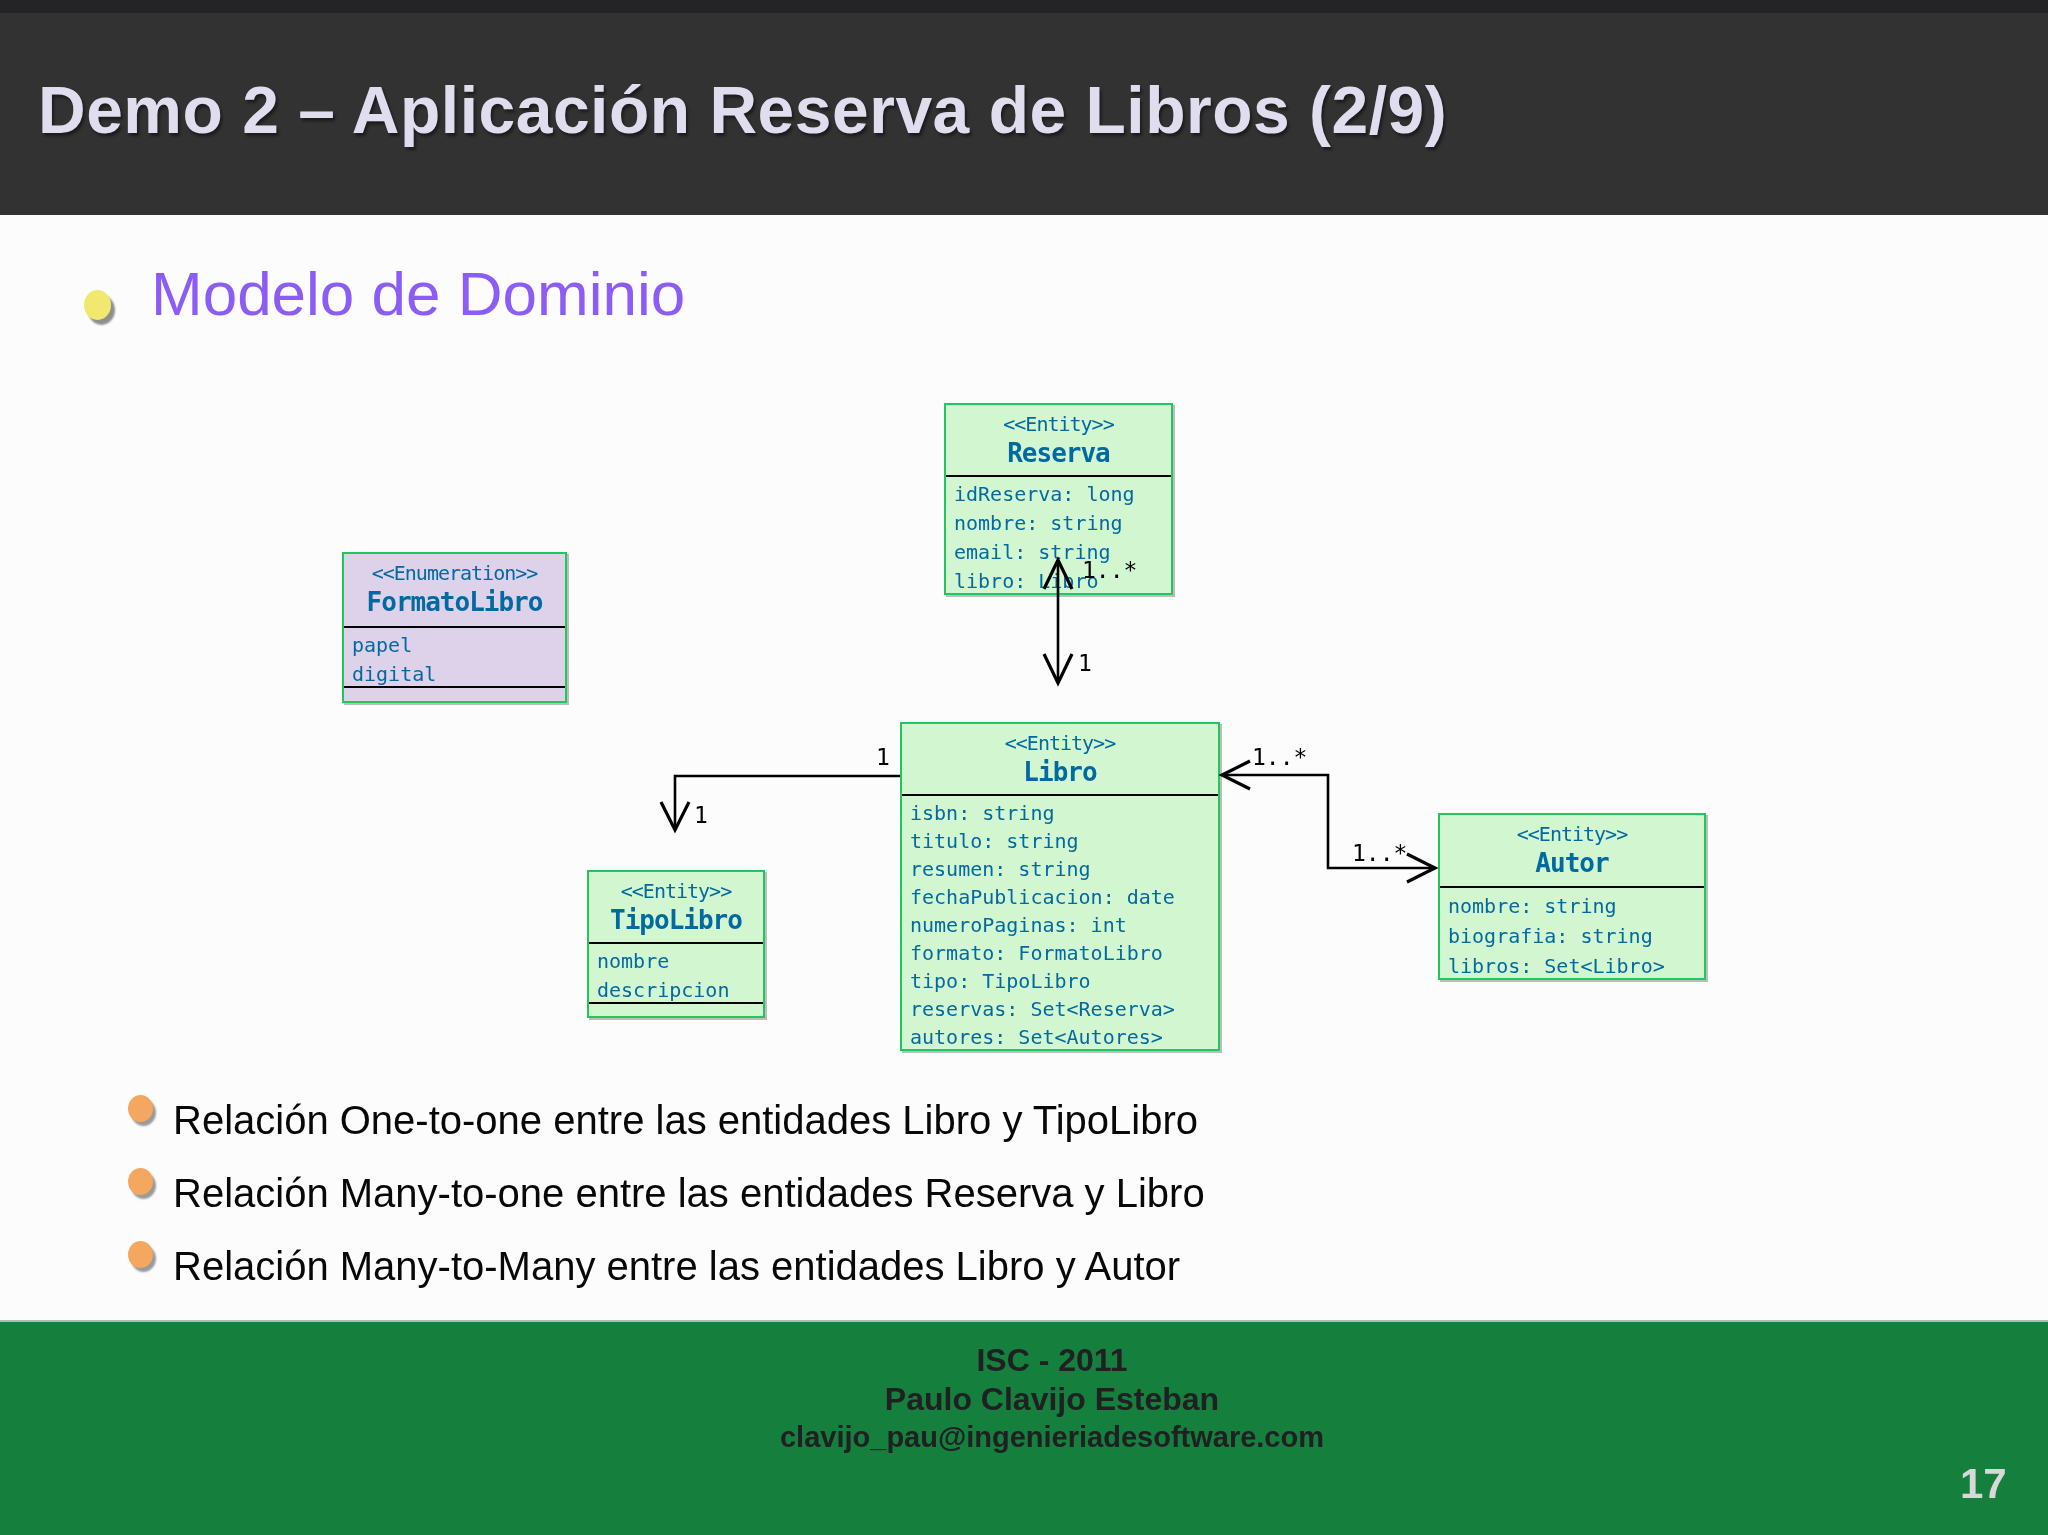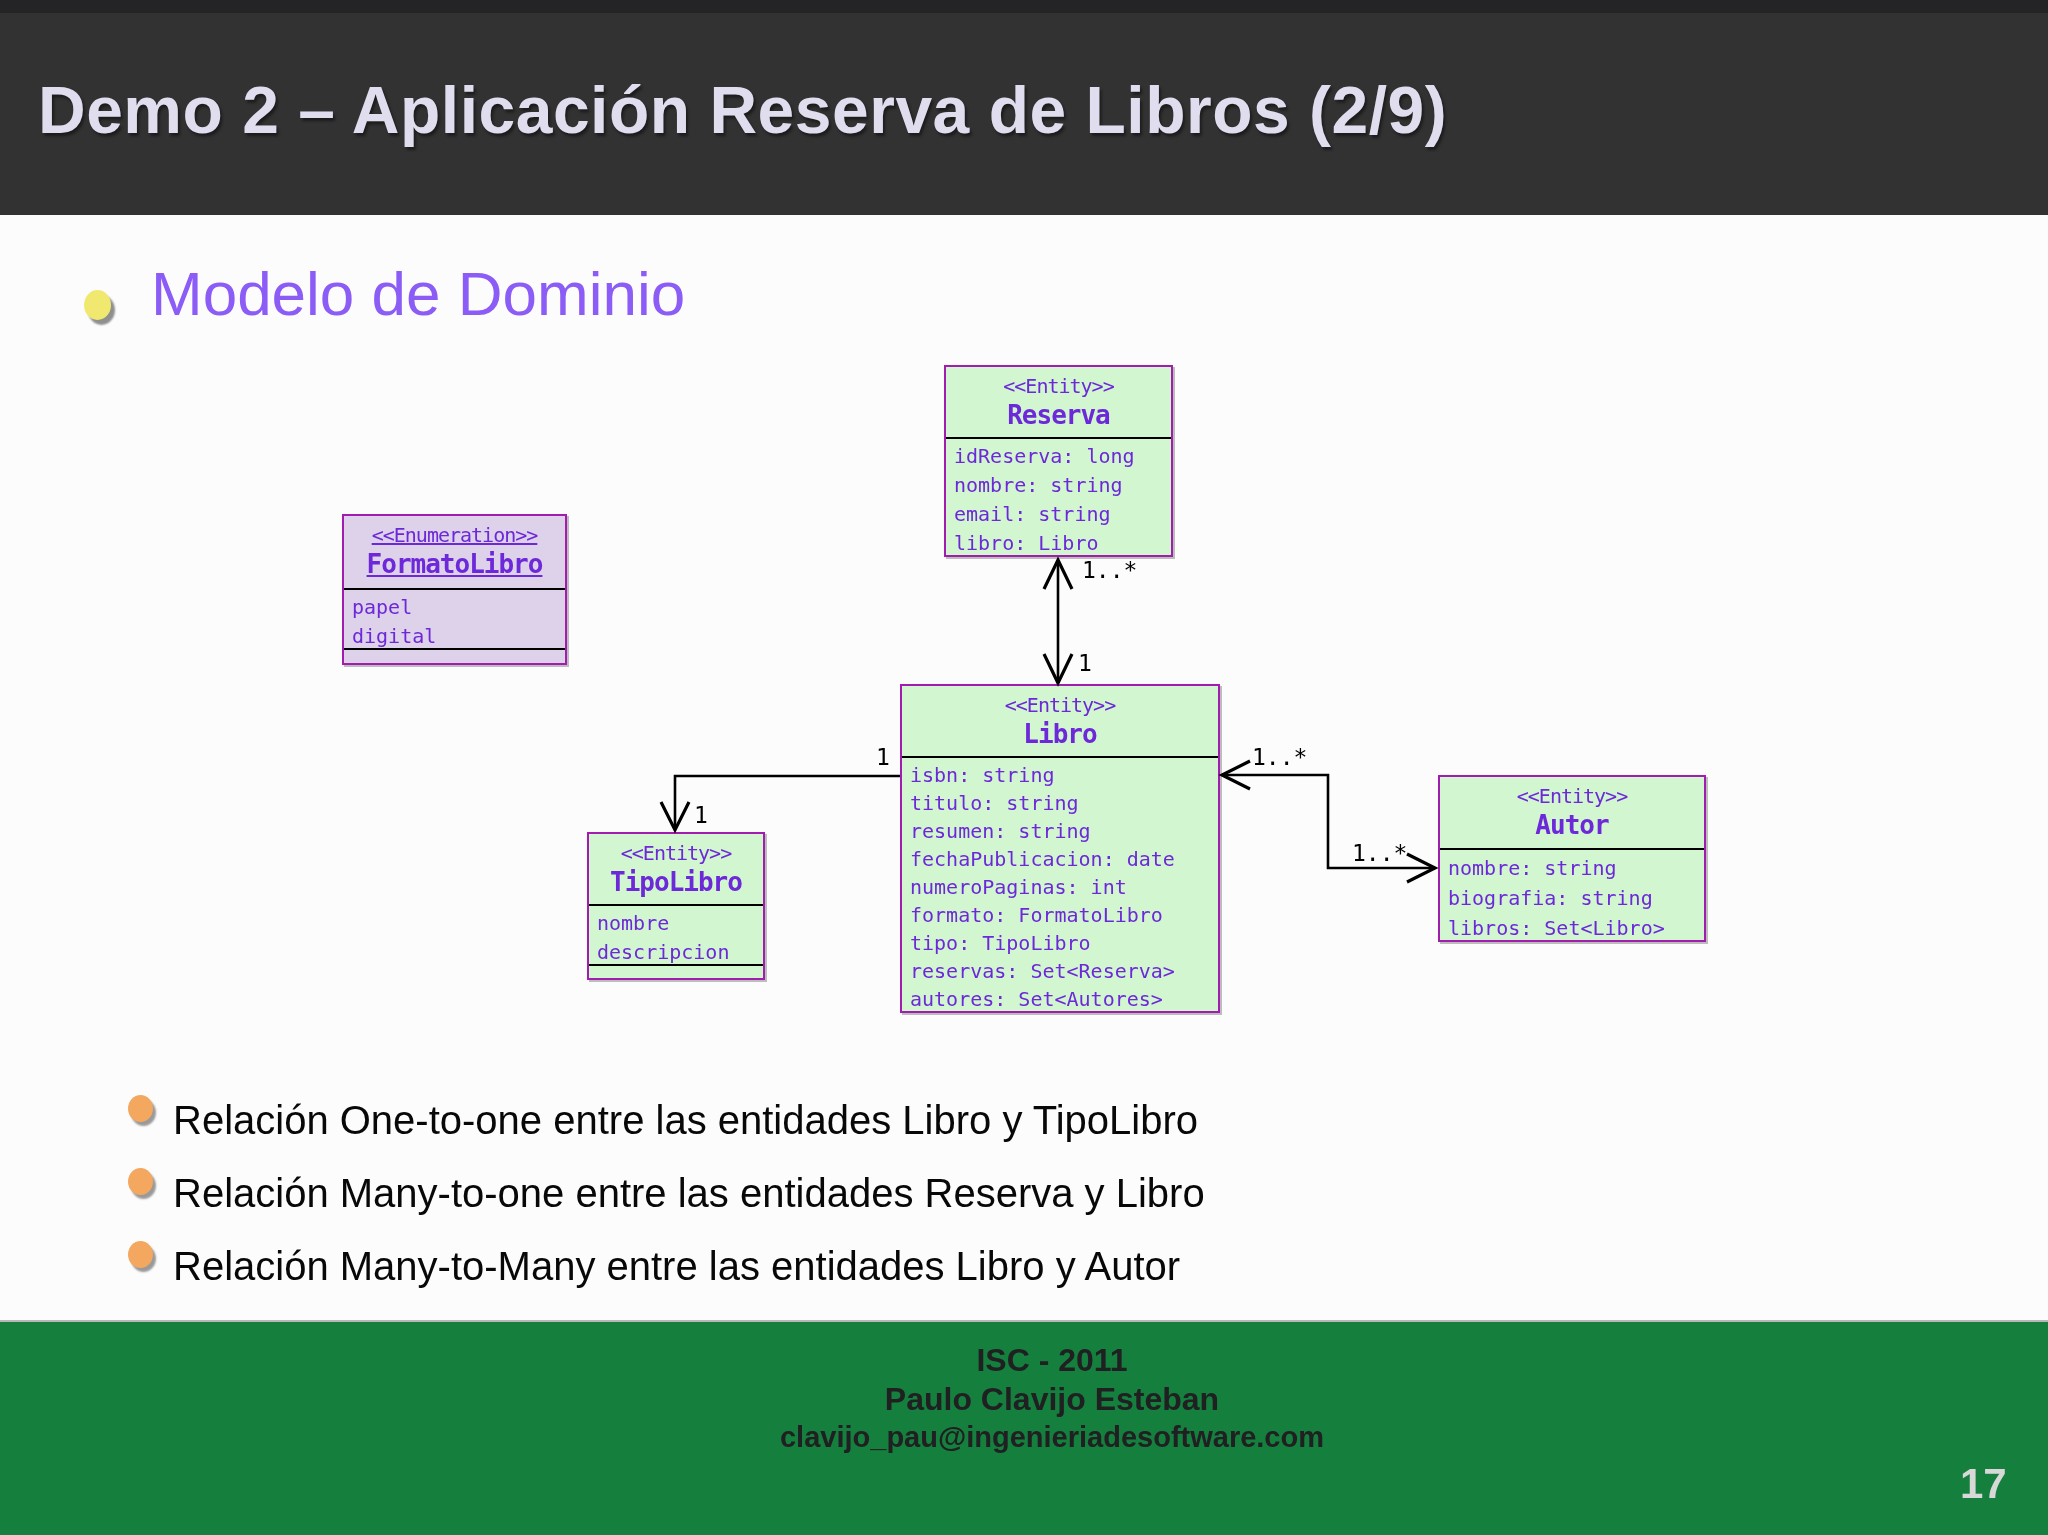--- a/index.html
+++ b/index.html
@@ -36,38 +36,39 @@
     background:#f1e96f;
     box-shadow:4px 5px 2px #8f8f8f;
     margin-right:40px; margin-top:22px;
     flex:0 0 auto;
   }
   .heading-text { font-size:62px; color:#8b5cf6; white-space:nowrap; }
 
   
   .uml-box {
     position:absolute;
-    border:2px solid #a21caf;
+    border:2px solid #22c55e;
     background:#d2f7d0;
     font-family:"DejaVu Sans Mono", monospace;
-    color:#6d28d9;
+    color:#0369a1;
     box-shadow:2px 2px 0 rgba(0,0,0,0.25);
+    margin-top:38px;
   }
   .uml-box.enum { background:#ddd2e9; }
   .uml-head { border-bottom:2px solid #000; text-align:center; padding-top:7px; }
   .uml-stereotype { font-size:20px; line-height:24px; letter-spacing:-1px; }
   .uml-name { font-size:26px; font-weight:bold; line-height:34px; letter-spacing:-1px; }
   .uml-attrs { padding:3px 6px 8px 8px; font-size:20px; line-height:29px; white-space:nowrap; overflow:hidden; }
   .libro .uml-attrs { line-height:28px; }
   .uml-empty { border-top:2px solid #000; }
 
   .box-reserva     { left:944px;  top:365px; width:229px; height:192px; }
   .box-reserva .uml-head { height:72px; }
   .box-formato     { left:342px;  top:514px; width:225px; height:151px; }
-  .box-formato .uml-head { height:74px;text-decoration:underline; }
+  .box-formato .uml-head { height:74px; }
   .box-formato .uml-attrs { height:58px;border-radius:13px; }
   .box-libro       { left:900px;  top:684px; width:320px; height:329px; }
   .box-libro .uml-head { height:72px; }
   .box-tipolibro   { left:587px;  top:832px; width:178px; height:148px; }
   .box-tipolibro .uml-head { height:72px; }
   .box-tipolibro .uml-attrs { height:58px; }
   .box-autor       { left:1438px; top:775px; width:268px; height:167px; }
   .box-autor .uml-head { height:73px; }
   .box-autor .uml-attrs { line-height:30px; }
 

